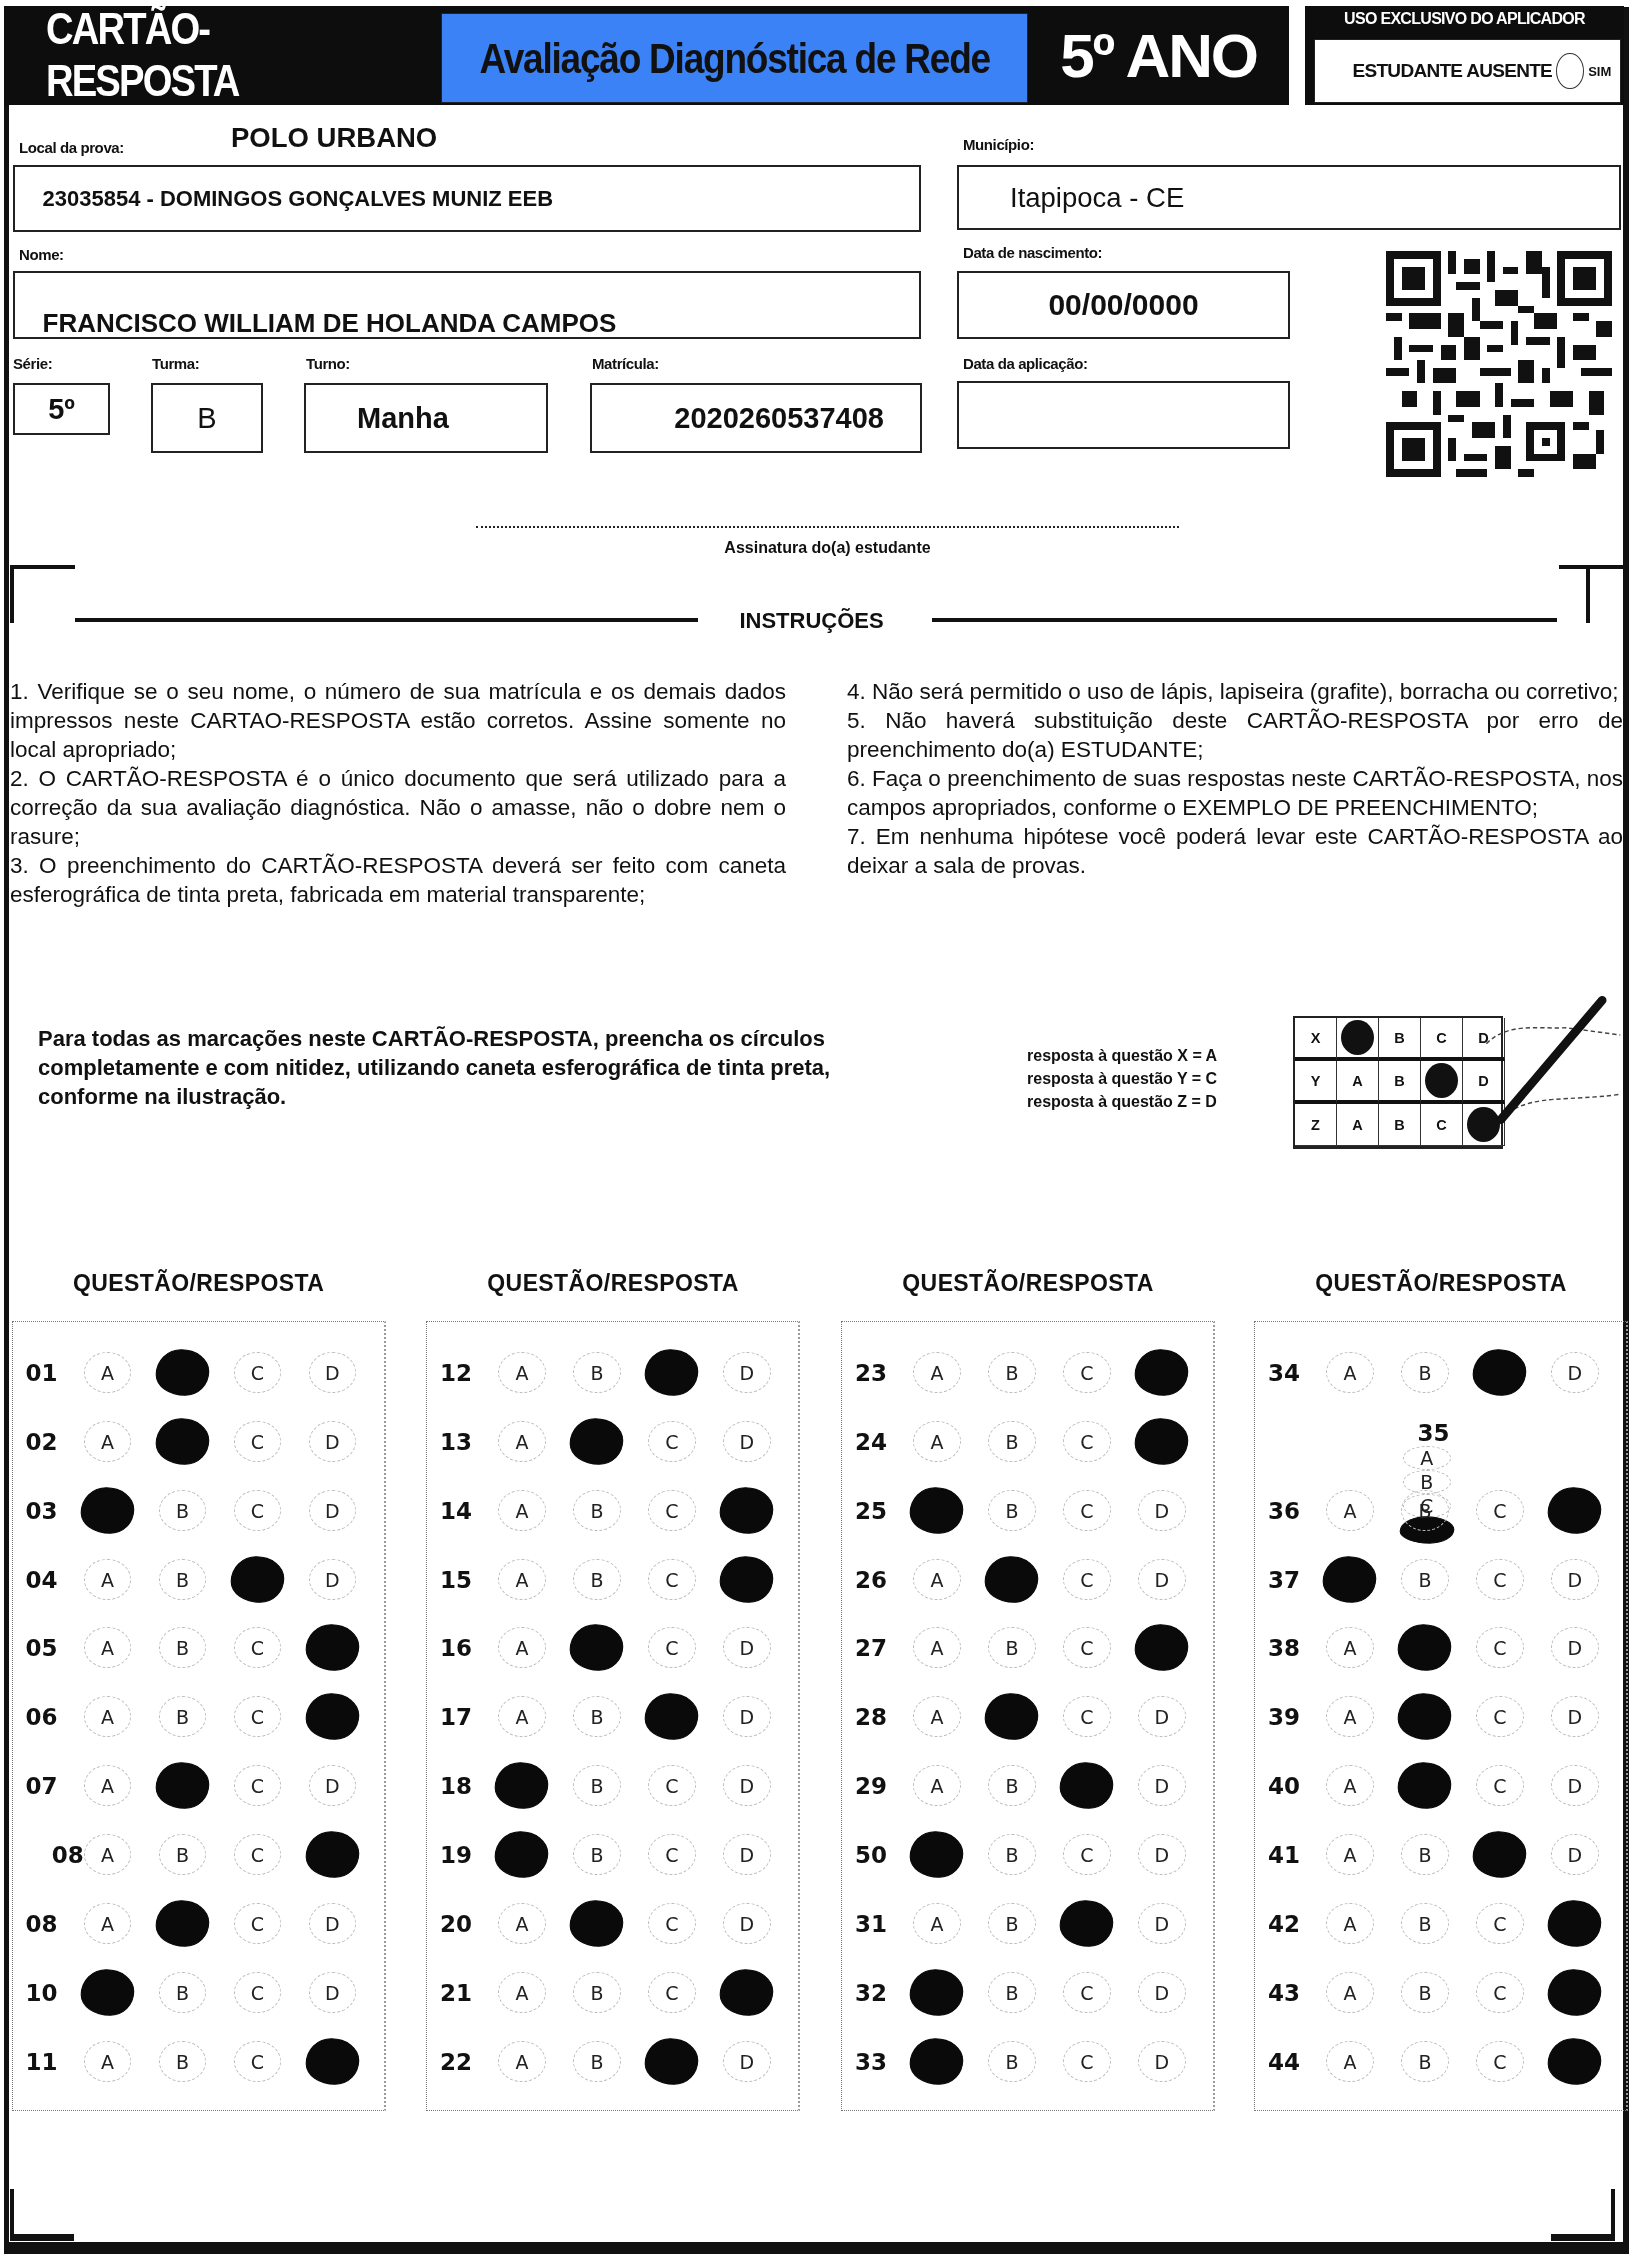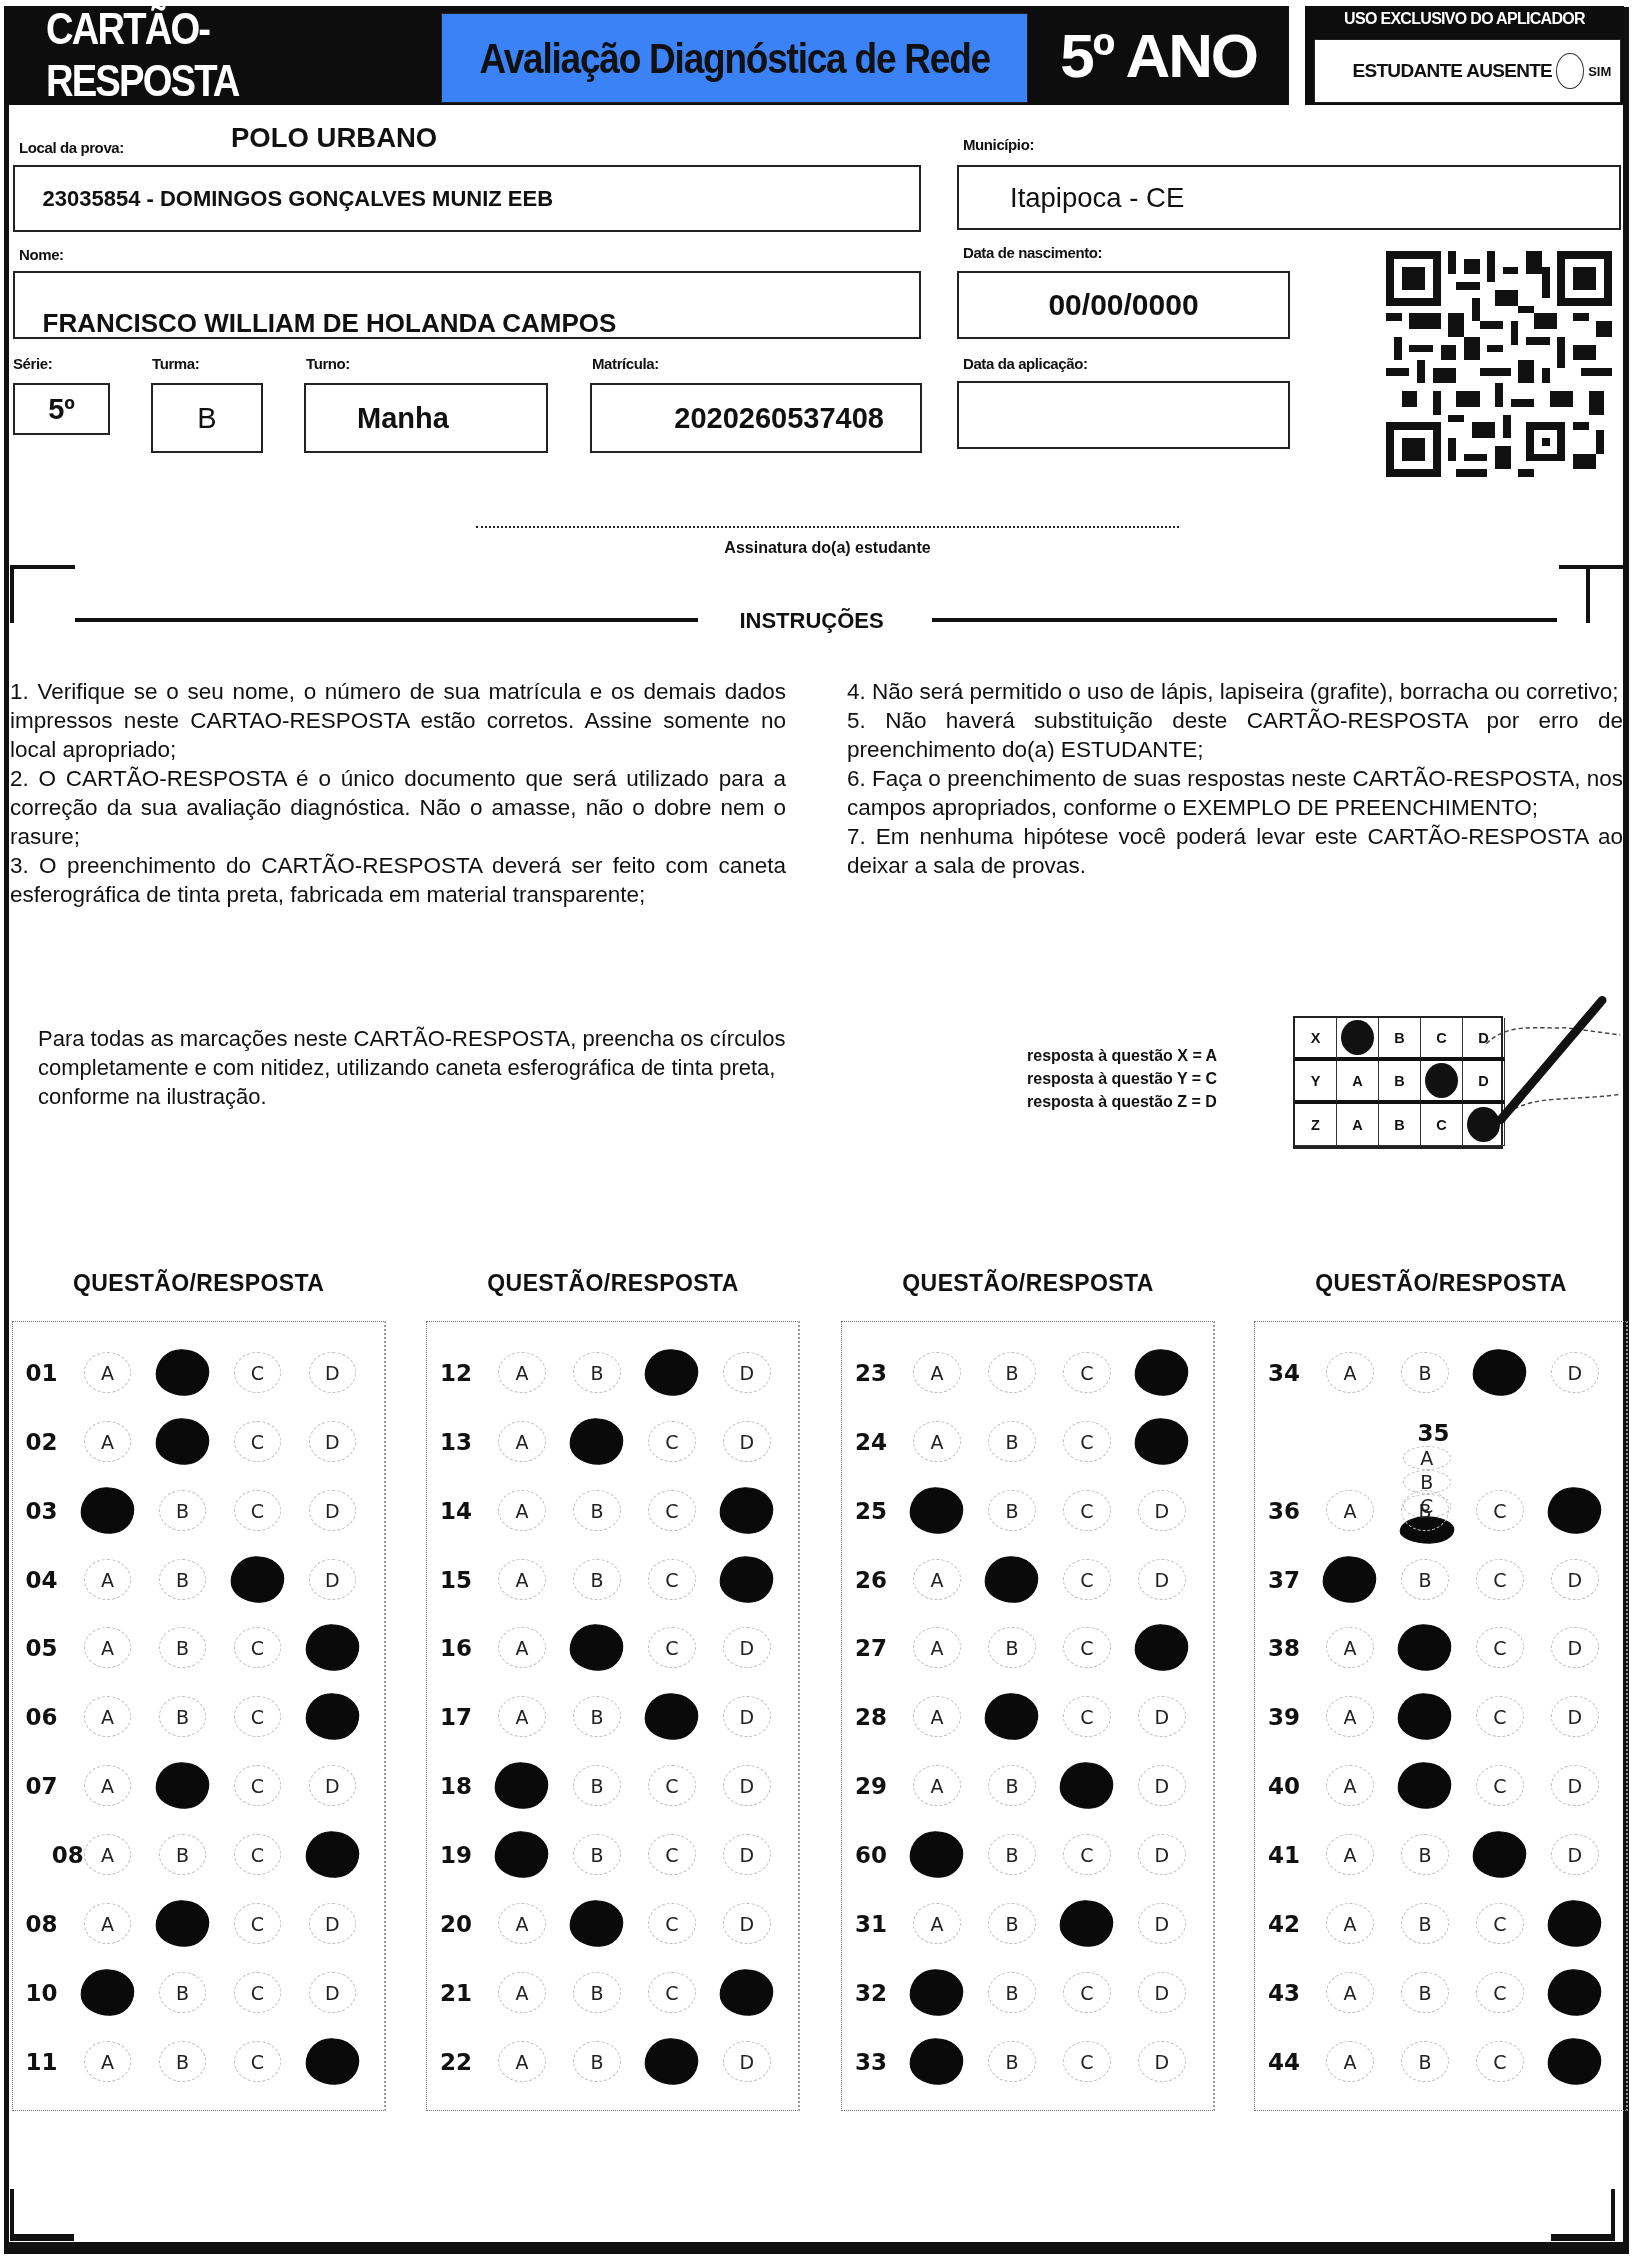--- a/index.html
+++ b/index.html
@@ -40,21 +40,21 @@
   .corner { background: #111; }
 
   
   #instr-line-left { left: 75px; top: 618px; width: 623px; height: 4.3px; background: #111; }
   #instr-title { left: 699px; top: 608px; width: 225px; text-align: center; font-size: 22px; font-weight: bold; }
   #instr-line-right { left: 932px; top: 618px; width: 625px; height: 4.3px; background: #111; }
   .instr-col { font-size: 22.5px; line-height: 29px; text-align: justify; font-family: "Liberation Sans", sans-serif; }
   .instr-col p { margin: 0; }
 
   
-  #example-text { left: 38px; top: 1024px; width: 819px; font-size: 22px; line-height: 29px; font-weight: normal; font-family: "Liberation Sans", sans-serif; }
+  #example-text { left: 38px; top: 1024px; width: 819px; font-size: 22px; line-height: 29px; font-weight: bold; font-family: "Liberation Sans", sans-serif; }
   #example-legend { left: 1027px; top: 1044px; width: 275px; font-size: 16px; line-height: 23px; font-weight: bold; }
   #example-grid { left: 1293px; top: 1016px; width: 210px; height: 133px; border: 2.2px solid #222; border-bottom-width: 4.3px; display: grid; grid-template-columns: 42px 42px 42px 42px 42px; grid-template-rows: 43px 43px 42px; }
   .ex-cell { border-right: 1.4px solid #333; border-bottom: 1.4px solid #333; display: flex; align-items: center; justify-content: center; font-size: 14.5px; font-weight: bold; }
   .ex-cell.row-sep { border-bottom: 4.3px solid #111; }
   .ex-fill { width: 33px; height: 35px; border-radius: 50%; background: #111; }
   #pen { left: 1479px; top: 993px; width: 145px; height: 152px; }
 
   
   .col-title { font-size: 23px; font-weight: bold; text-align: center; letter-spacing: 0.4px; }
   .answer-panel { border: 1.4px dotted #777; border-right: 2.2px dotted #999; }
@@ -468,21 +468,21 @@
         <span class="bubble">D</span>
       </div>
       <div class="answer-row" style="top: 442px;">
         <span class="q-num">29</span>
         <span class="bubble">A</span>
         <span class="bubble">B</span>
         <span class="bubble filled">C</span>
         <span class="bubble">D</span>
       </div>
       <div class="answer-row" style="top: 511px;">
-        <span class="q-num">60</span>
+        <span class="q-num">50</span>
         <span class="bubble filled">A</span>
         <span class="bubble">B</span>
         <span class="bubble">C</span>
         <span class="bubble">D</span>
       </div>
       <div class="answer-row" style="top: 580px;">
         <span class="q-num">31</span>
         <span class="bubble">A</span>
         <span class="bubble">B</span>
         <span class="bubble filled">C</span>

